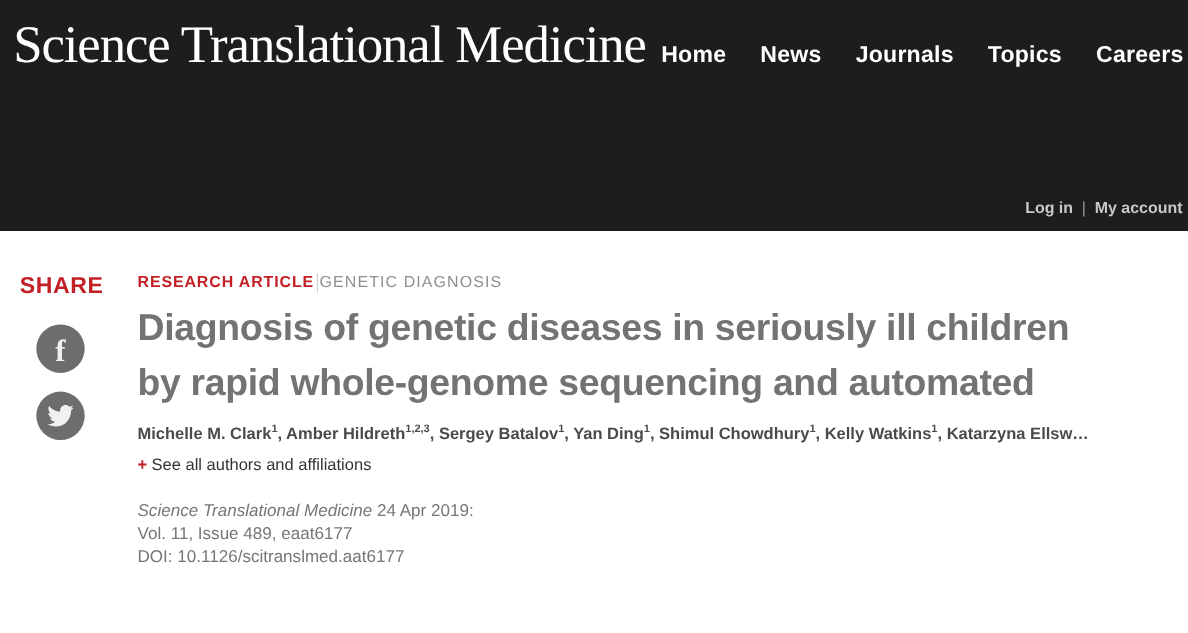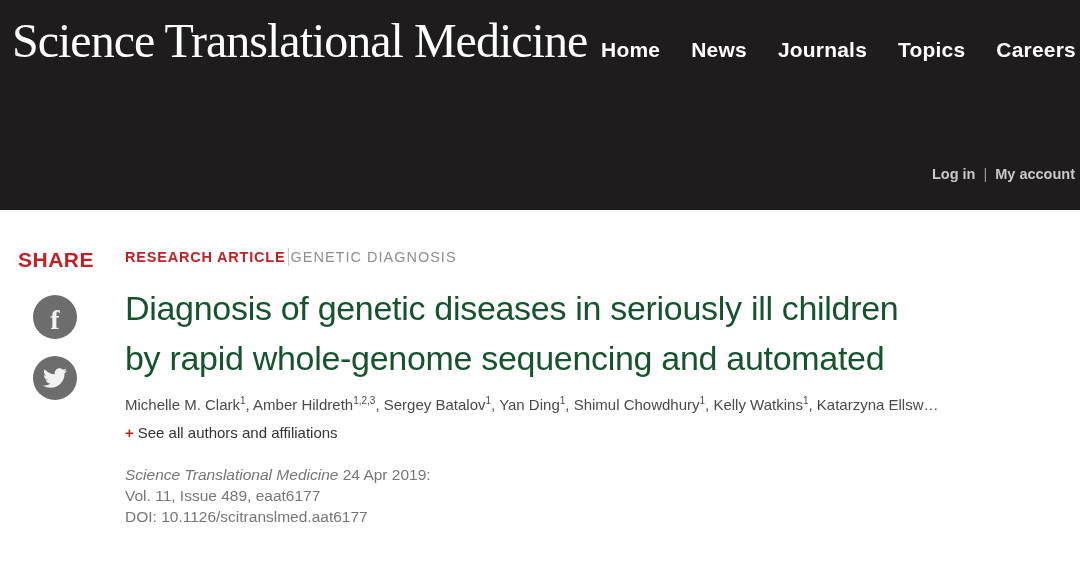--- a/index.html
+++ b/index.html
@@ -37,21 +37,21 @@
     font-size: 21px;
     font-weight: 700;
     color: #ffffff;
     text-decoration: none;
     letter-spacing: 0.2px;
     cursor: pointer;
   }
   .account-links {
     position: absolute;
     right: 5px;
-    bottom: 28px;
+    bottom: 12px;
     display: flex;
     align-items: flex-end;
     gap: 8px;
     font-size: 14.5px;
     font-weight: 700;
     color: #c9c9c9;
   }
   .account-links a { color: #c9c9c9; text-decoration: none; cursor: pointer; }
   .account-divider { color: #9a9a9a; font-weight: 400; }
 
@@ -109,33 +109,33 @@
     align-items: center;
     gap: 2px;
     font-size: 14.5px;
     letter-spacing: 0.8px;
   }
   .kicker-type { color: #c32026; font-weight: 700; }
   .kicker-sep { width: 1px; height: 18px; background: #cccccc; }
   .kicker-subject { color: #8f8f8f; font-weight: 400; letter-spacing: 1px; }
 
   .article-title {
-    margin-top: 17px;
+    margin-top: 7px;
     font-size: 34px;
-    font-weight: 400;
+    font-weight: 700;
     line-height: 50px;
     letter-spacing: -0.3px;
-    color: #14532d;
+    color: #737373;
   }
   .article-title span { display: block; }
 
   .author-list {
     margin-top: 13px;
     font-size: 15px;
-    font-weight: 400;
+    font-weight: 700;
     color: #4a4a4a;
     white-space: nowrap;
     overflow: hidden;
     width: 950px;
   }
   .author-list sup {
     font-size: 10px;
     line-height: 0;
     vertical-align: 6px;
   }

